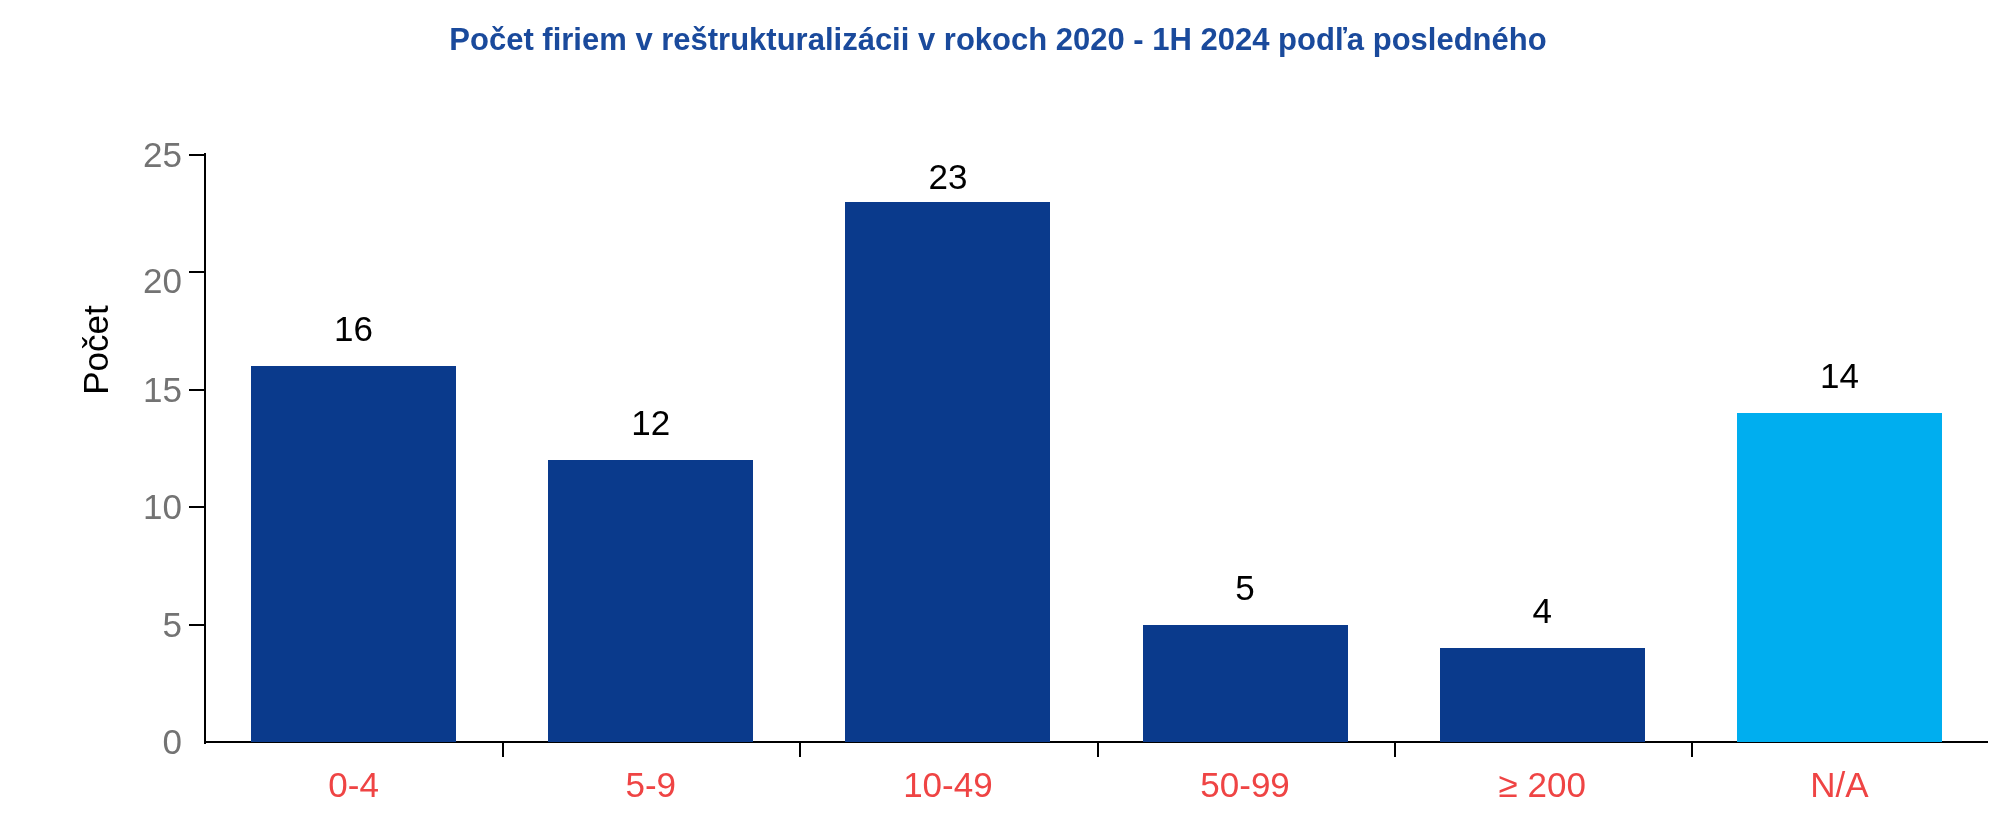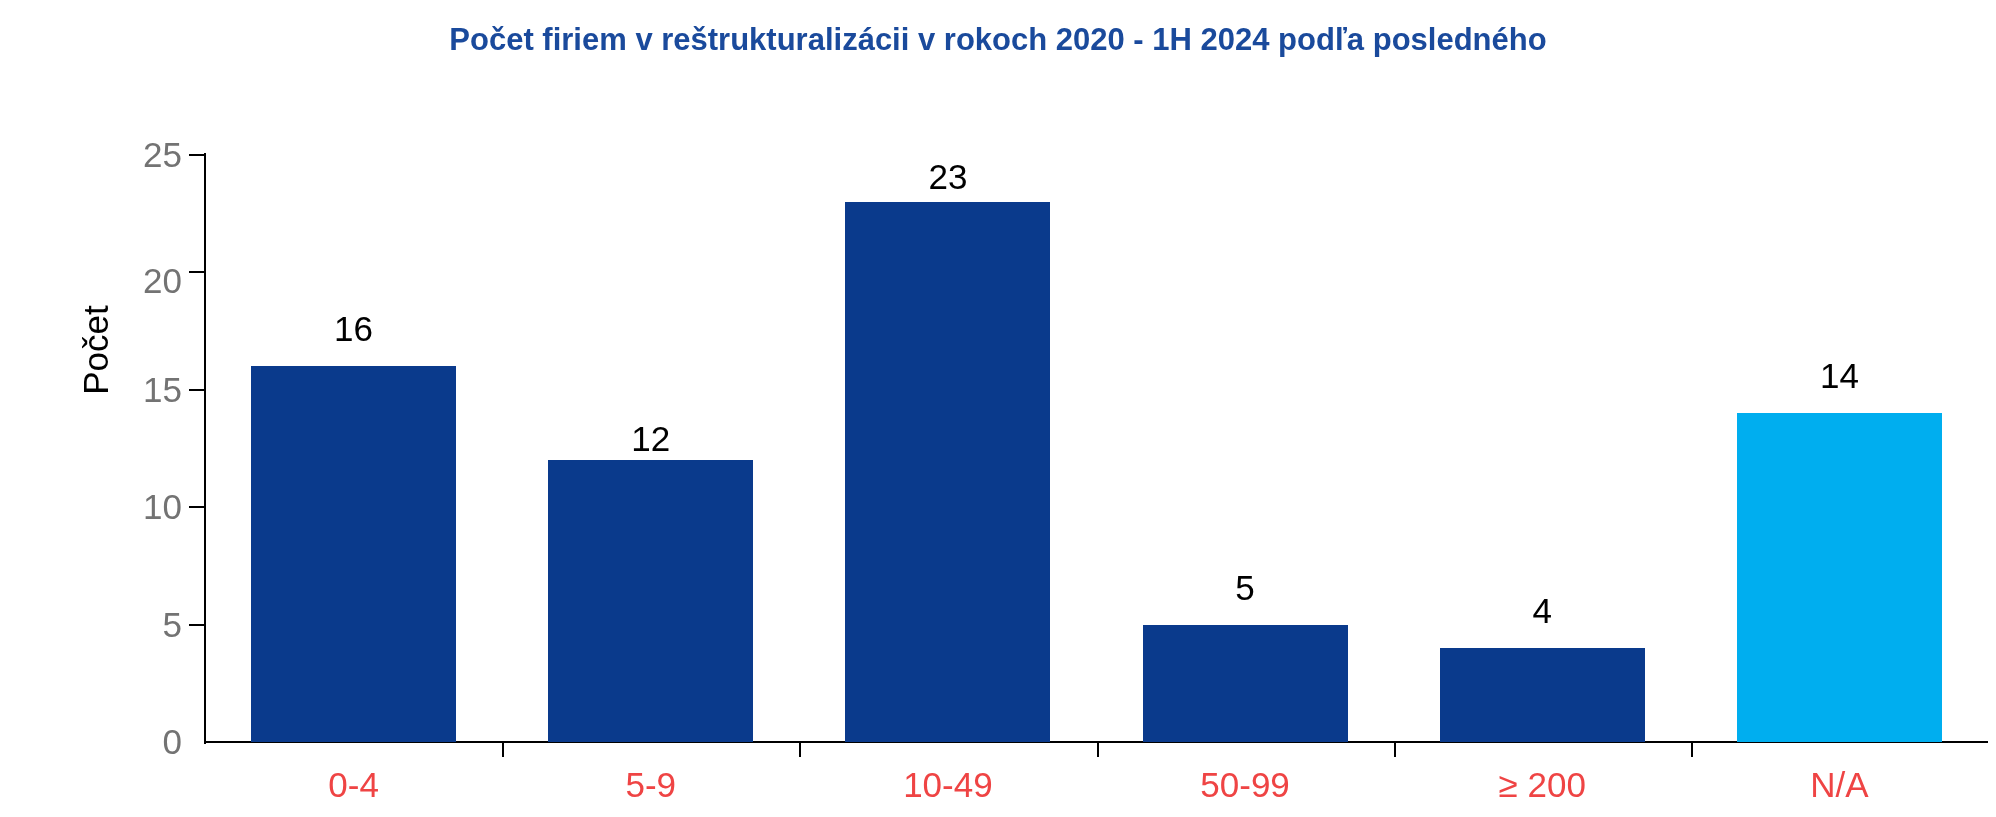--- a/index.html
+++ b/index.html
@@ -170,21 +170,21 @@
       <div class="bar" style="left: 343.25px; width: 205px; height: 281.76px; background: rgb(10, 58, 140);"></div>
       <div class="bar" style="left: 640.417px; width: 205px; height: 540.04px; background: rgb(10, 58, 140);"></div>
       <div class="bar" style="left: 937.583px; width: 205px; height: 117.4px; background: rgb(10, 58, 140);"></div>
       <div class="bar" style="left: 1234.75px; width: 205px; height: 93.92px; background: rgb(10, 58, 140);"></div>
       <div class="bar" style="left: 1531.92px; width: 205px; height: 328.72px; background: rgb(0, 174, 239);"></div>
     </div>
 
   <div id="overlay-labels">
       <div class="bar-value" style="left: 253.583px; width: 200px; top: 311.32px;">16</div>
       <div class="x-cat-label" style="left: 203.583px; width: 300px;">0-4</div>
-      <div class="bar-value" style="left: 550.75px; width: 200px; top: 405.24px; margin-top: 16px;">12</div>
+      <div class="bar-value" style="left: 550.75px; width: 200px; top: 405.24px;">12</div>
       <div class="x-cat-label" style="left: 500.75px; width: 300px;">5-9</div>
       <div class="bar-value" style="left: 847.917px; width: 200px; top: 147px; margin-top: 12px;">23</div>
       <div class="x-cat-label" style="left: 797.917px; width: 300px;">10-49</div>
       <div class="bar-value" style="left: 1145.08px; width: 200px; top: 569.6px;">5</div>
       <div class="x-cat-label" style="left: 1095.08px; width: 300px;">50-99</div>
       <div class="bar-value" style="left: 1442.25px; width: 200px; top: 593.08px;">4</div>
       <div class="x-cat-label" style="left: 1392.25px; width: 300px;">≥ 200</div>
       <div class="bar-value" style="left: 1739.42px; width: 200px; top: 358.28px;">14</div>
       <div class="x-cat-label" style="left: 1689.42px; width: 300px;">N/A</div>
     </div>

